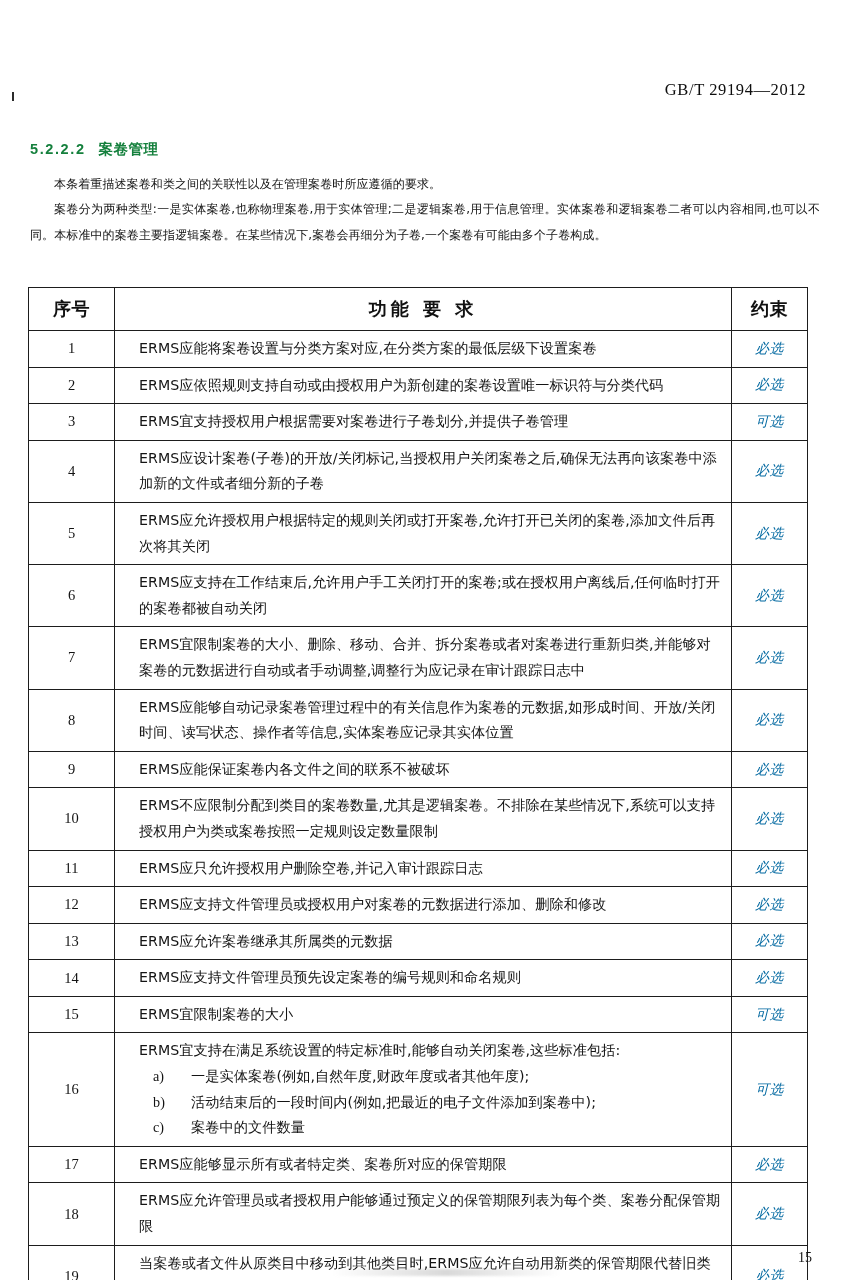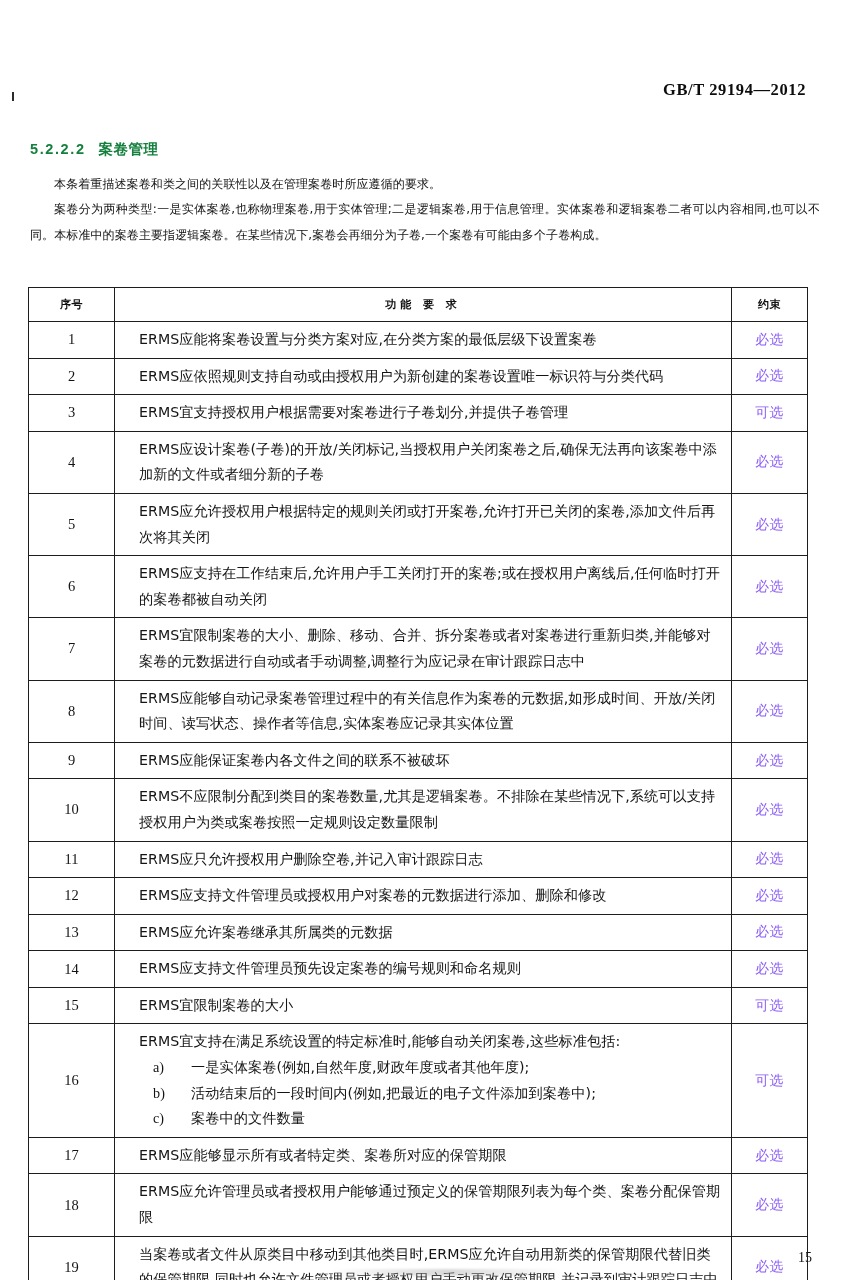--- a/index.html
+++ b/index.html
@@ -22,21 +22,21 @@
     width: 860px;
     height: 1280px;
   }
 
   
   .running-head {
     position: absolute;
     top: 80px;
     right: 54px;
     font-family: "Liberation Serif", "DejaVu Serif", serif;
-    font-weight: bold;
+    font-weight: normal;
     font-size: 16.5px;
     letter-spacing: 0.6px;
     color: #0d0d0d;
   }
 
   .margin-tick {
     position: absolute;
     left: 12px;
     top: 92px;
     width: 2px;
@@ -100,40 +100,41 @@
   table.req-table col.c-con   { width: 76px; }
 
   table.req-table th,
   table.req-table td {
     border: 1px solid #1d1d1d;
     vertical-align: middle;
   }
 
   table.req-table thead th {
     font-weight: bold;
-    font-size: 11px;
+    font-size: 18px;
     padding: 9px 4px 9px 4px;
     text-align: center;
     letter-spacing: 0.5px;
   }
   table.req-table thead th.h-req {
     letter-spacing: 4px;
   }
 
   td.cell-no {
     text-align: center;
     font-family: "Liberation Serif", "DejaVu Serif", serif;
     font-size: 14.5px;
     color: #131313;
   }
   td.cell-con {
     text-align: center;
     font-size: 13.8px;
     letter-spacing: 0.4px;
-    color: #8b5cf6;
+    color: #0369a1;
+    font-style: italic;
   }
   td.cell-req {
     text-align: left;
     font-size: 14.2px;
     line-height: 25.6px;
     padding: 5px 10px 5px 24px;
     color: #141414;
     letter-spacing: 0.05px;
   }
   td.cell-req .req-text {

